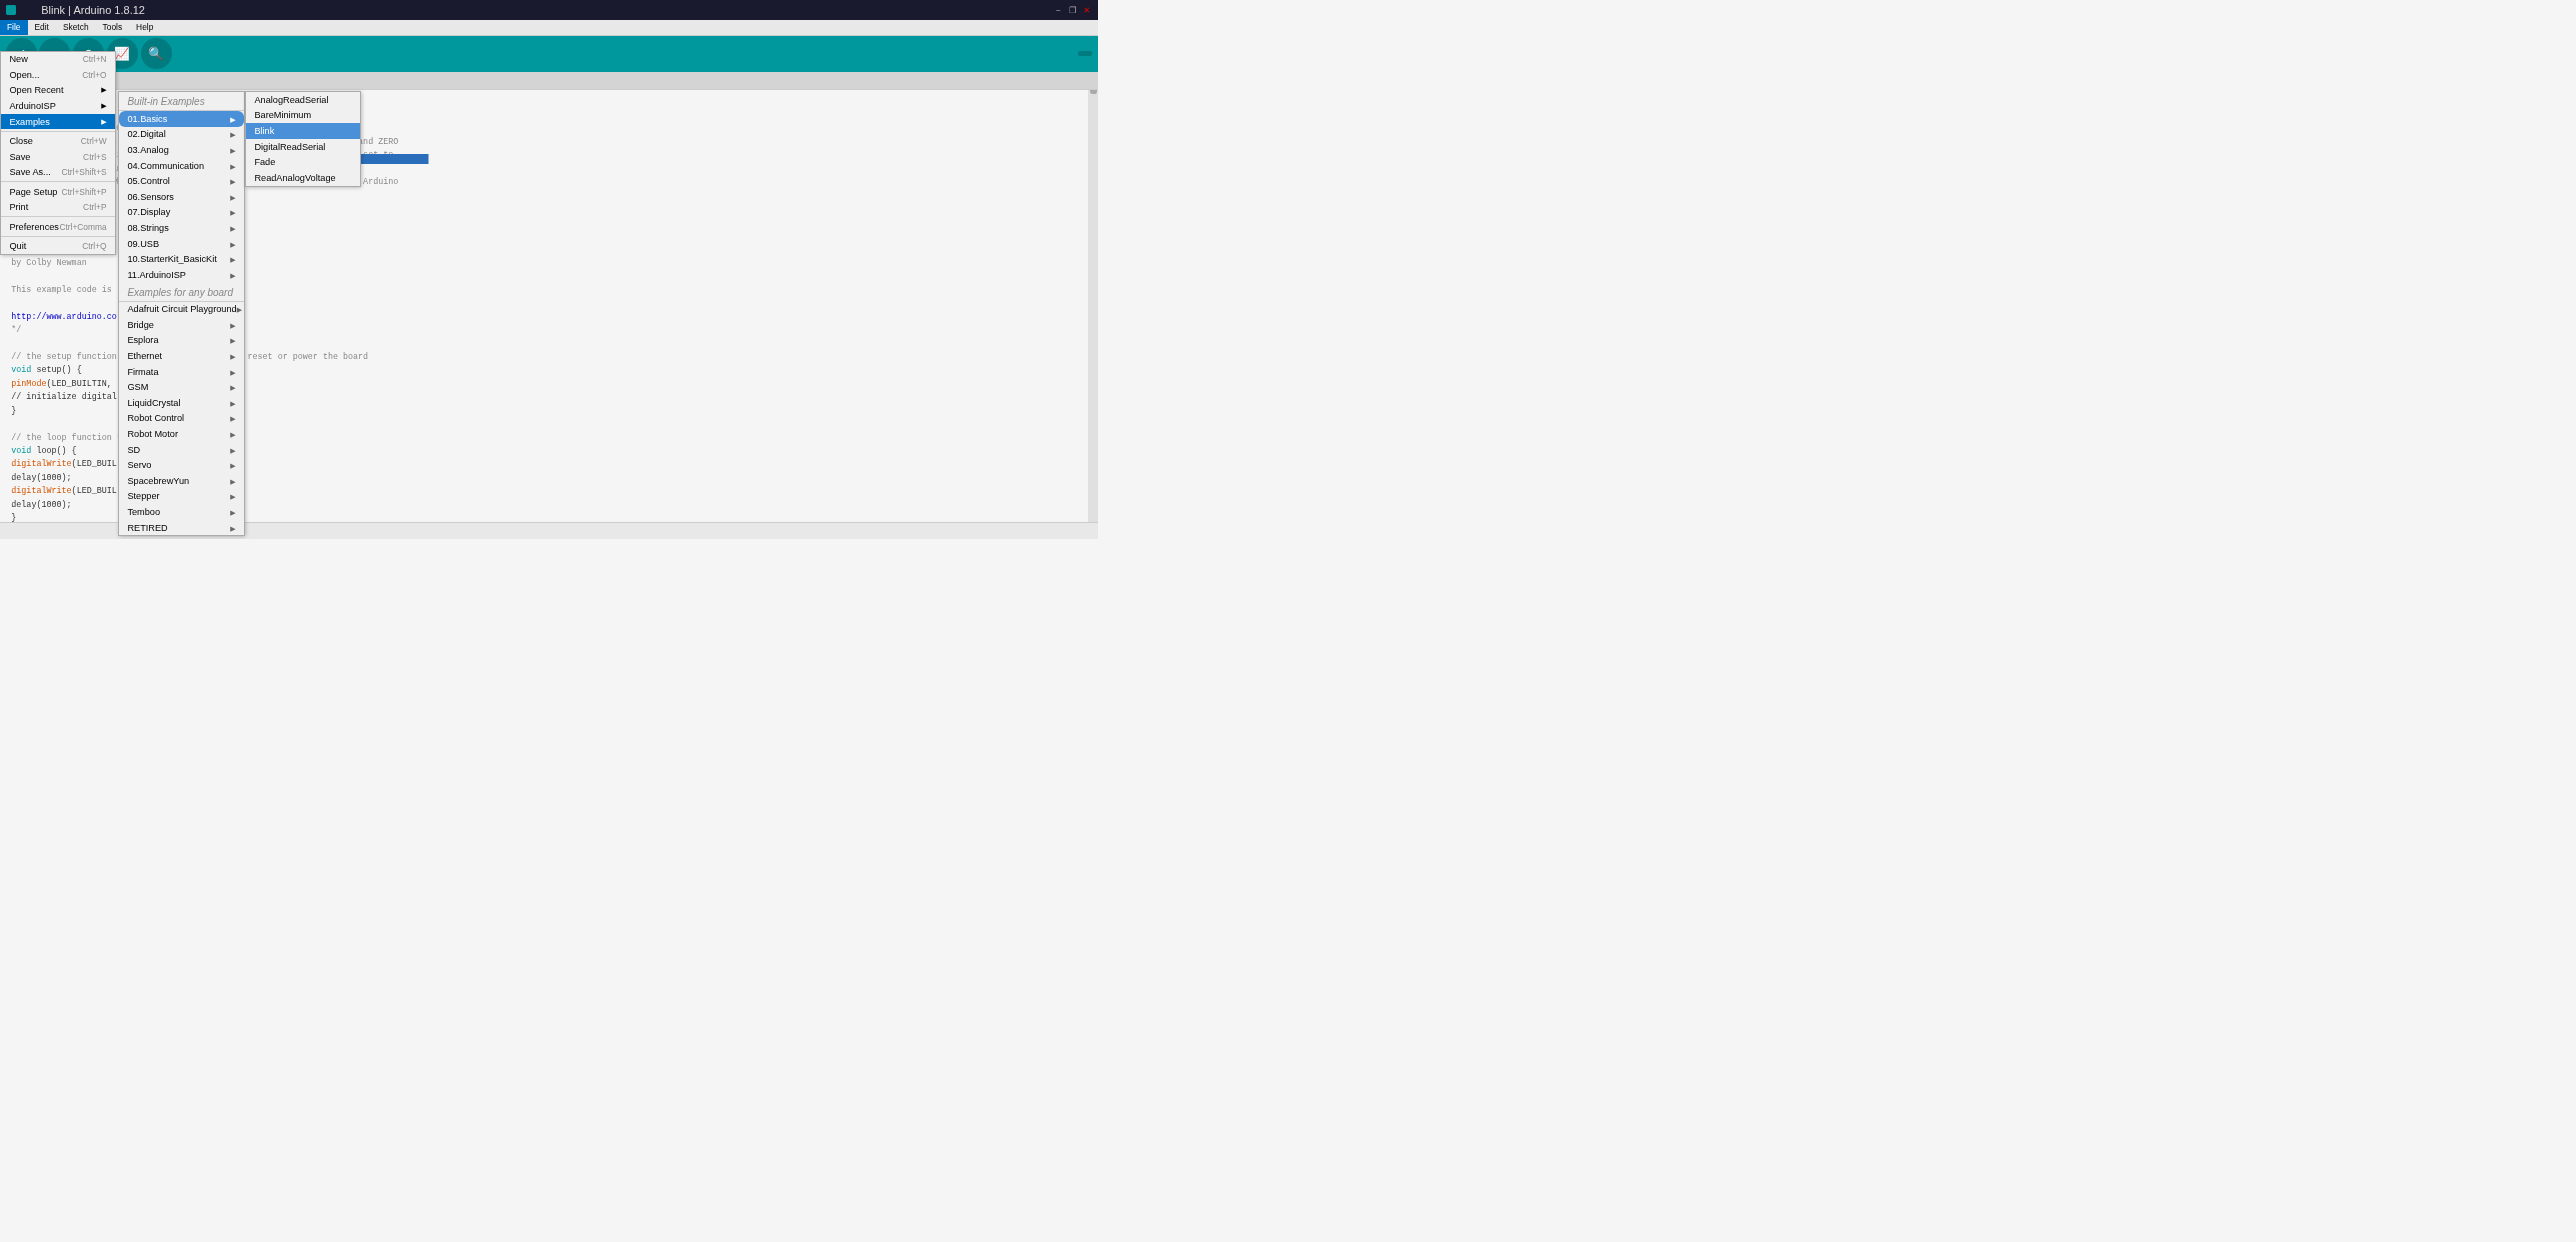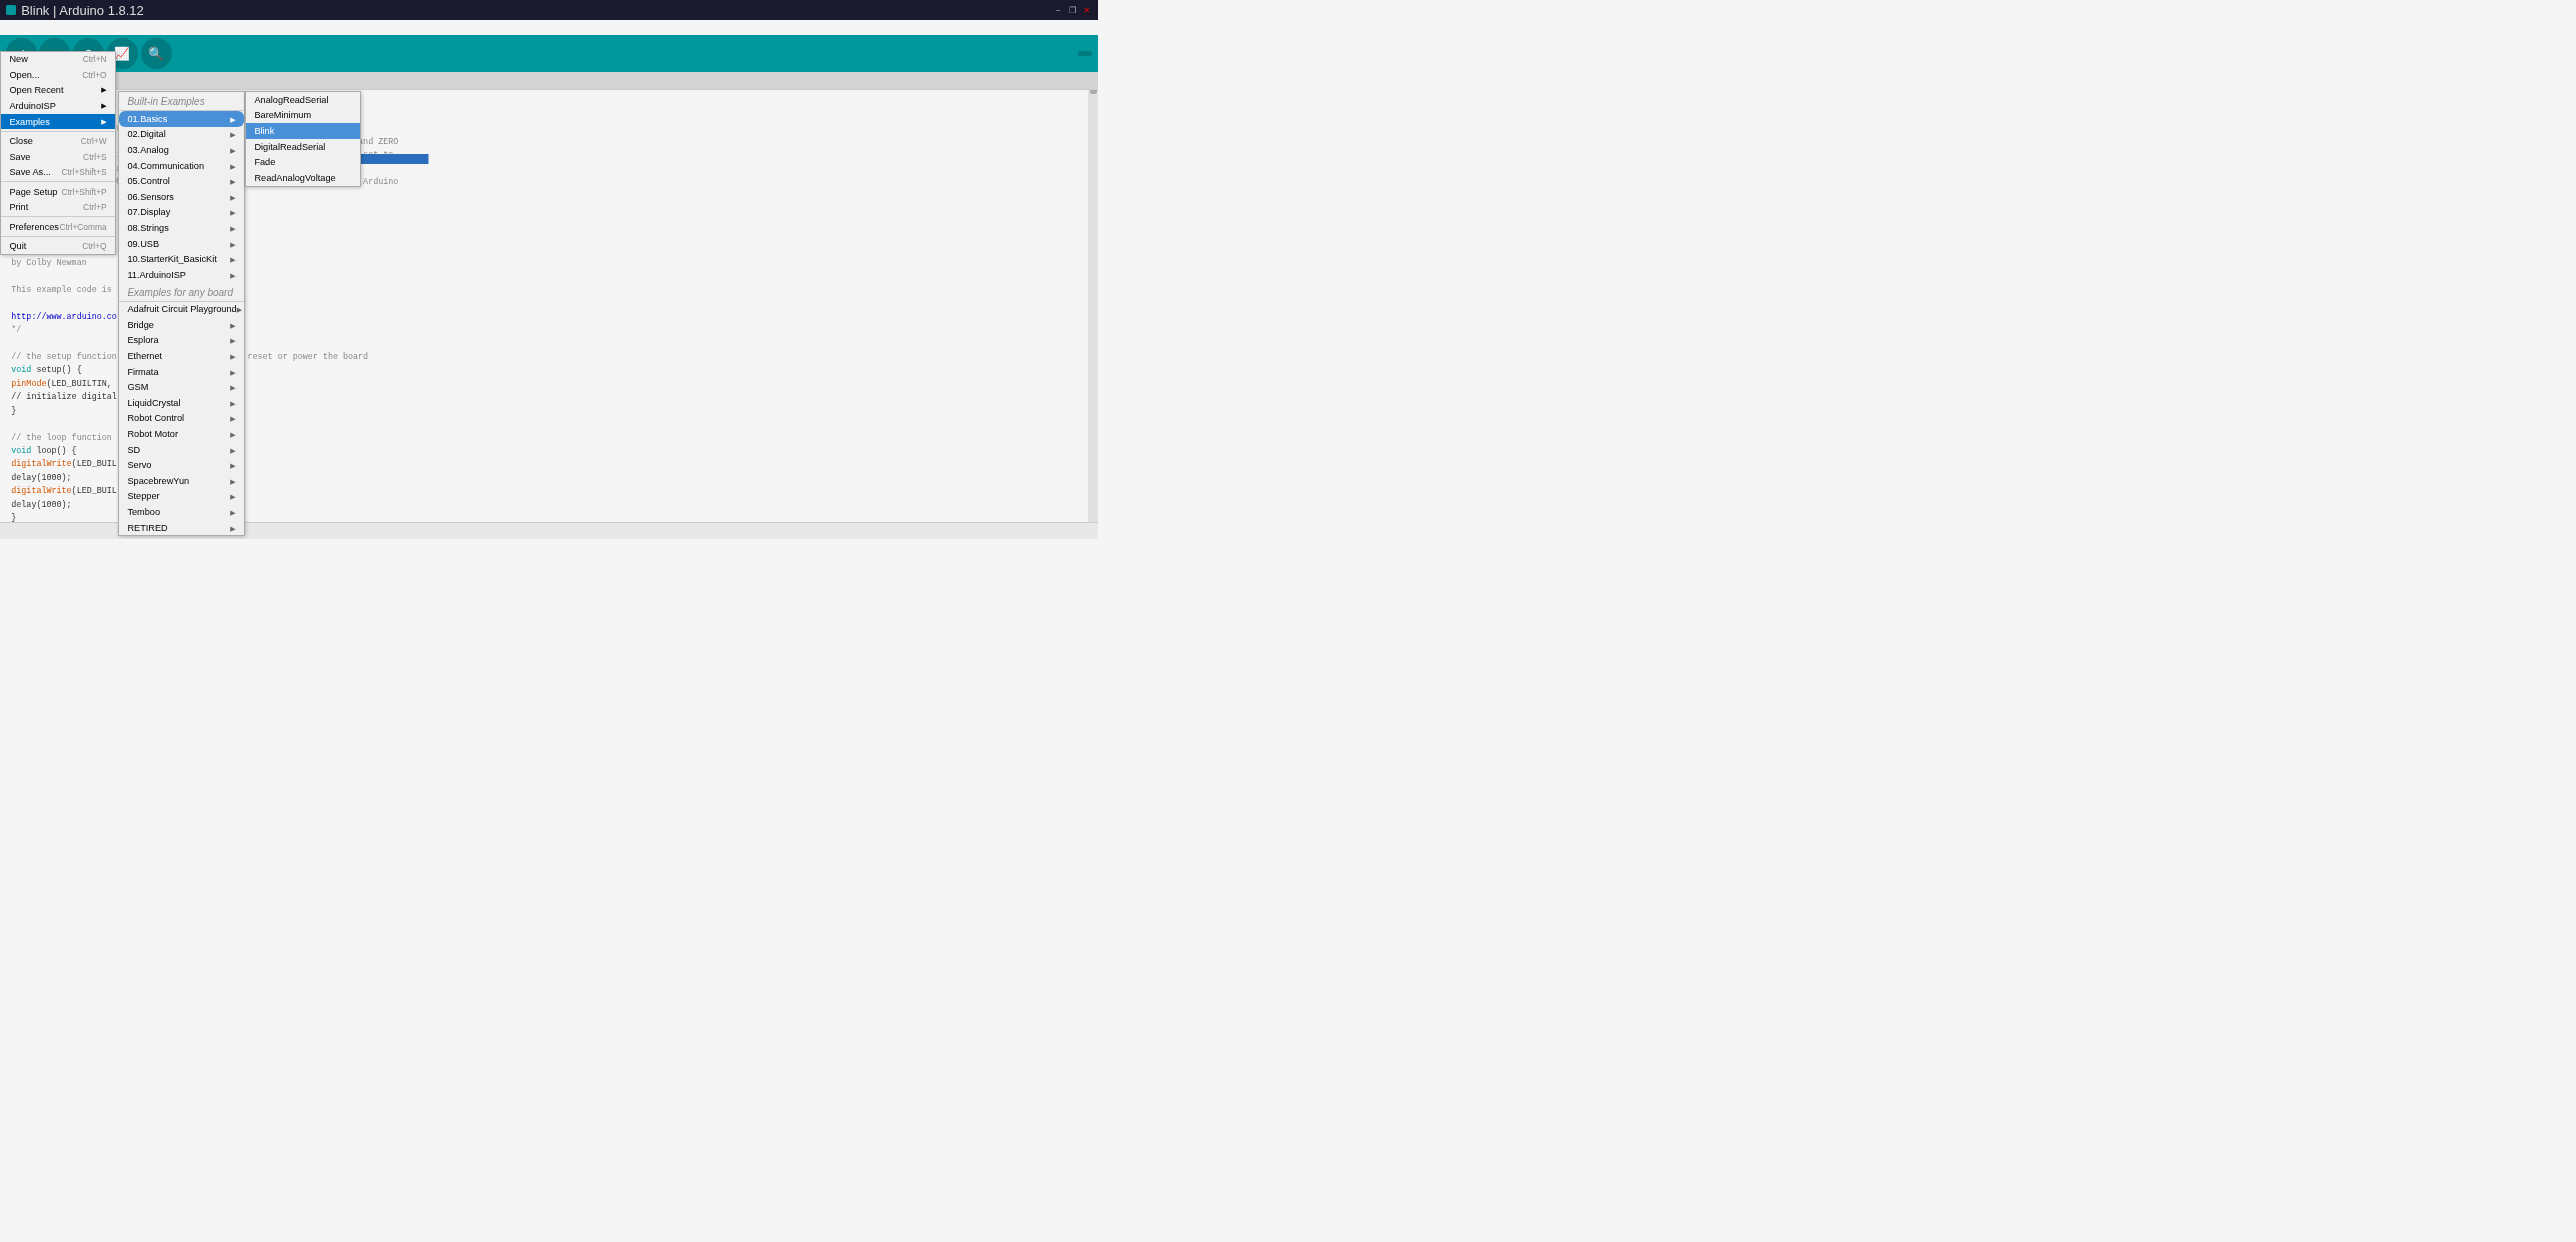--- a/index.html
+++ b/index.html
@@ -23,21 +23,21 @@
       padding: 0 5.6px;
       font-size: 8.4px;
       gap: 5.6px;
     }
     .title-bar-icon {
       width: 10px; height: 10px;
       background: #00979d;
       border-radius: 1.4px;
       display: inline-block;
     }
-    .title-bar-title { flex: 1; font-size: 13px; color: #ddd; }
+    .title-bar-title { flex: 1; font-size: 11px; color: #ddd; margin-left: 20px; }
     .title-bar-controls { display: flex; gap: 2.8px; }
     .title-bar-btn {
       width: 11.3px; height: 11.3px;
       border: none;
       background: transparent;
       color: #aaa;
       cursor: pointer;
       font-size: 8.4px;
       display: flex; align-items: center; justify-content: center;
     }
@@ -219,20 +219,27 @@
   <div class="title-bar" style="position:absolute;top:0;left:0;right:0;z-index:10;">
     <span class="title-bar-icon"></span>
     <span class="title-bar-title">Blink | Arduino 1.8.12</span>
     <div class="title-bar-controls">
       <button class="title-bar-btn">−</button>
       <button class="title-bar-btn">❐</button>
       <button class="title-bar-btn" style="color:#e00;">✕</button>
     </div>
   </div>
 
+  <div class="menu-bar" style="position:absolute;top:20px;left:0;right:0;z-index:10;">
+    <div class="menu-item active">File</div>
+    <div class="menu-item">Edit</div>
+    <div class="menu-item">Sketch</div>
+    <div class="menu-item">Tools</div>
+    <div class="menu-item">Help</div>
+  </div>
 
   <div class="toolbar" style="position:absolute;top:35px;left:0;right:0;z-index:9;">
     <button class="toolbar-btn" title="Verify">✓</button>
     <button class="toolbar-btn" title="Upload">→</button>
     <button class="toolbar-btn" title="Debug">⊙</button>
     <button class="toolbar-btn" title="Serial Plotter">📈</button>
     <button class="toolbar-btn" title="Serial Monitor">🔍</button>
     <div class="toolbar-spacer"></div>
     <div style="background:#007b80;padding:2.8px 7px;border-radius:2.1px;color:white;font-size:8.4px;"></div>
   </div>

